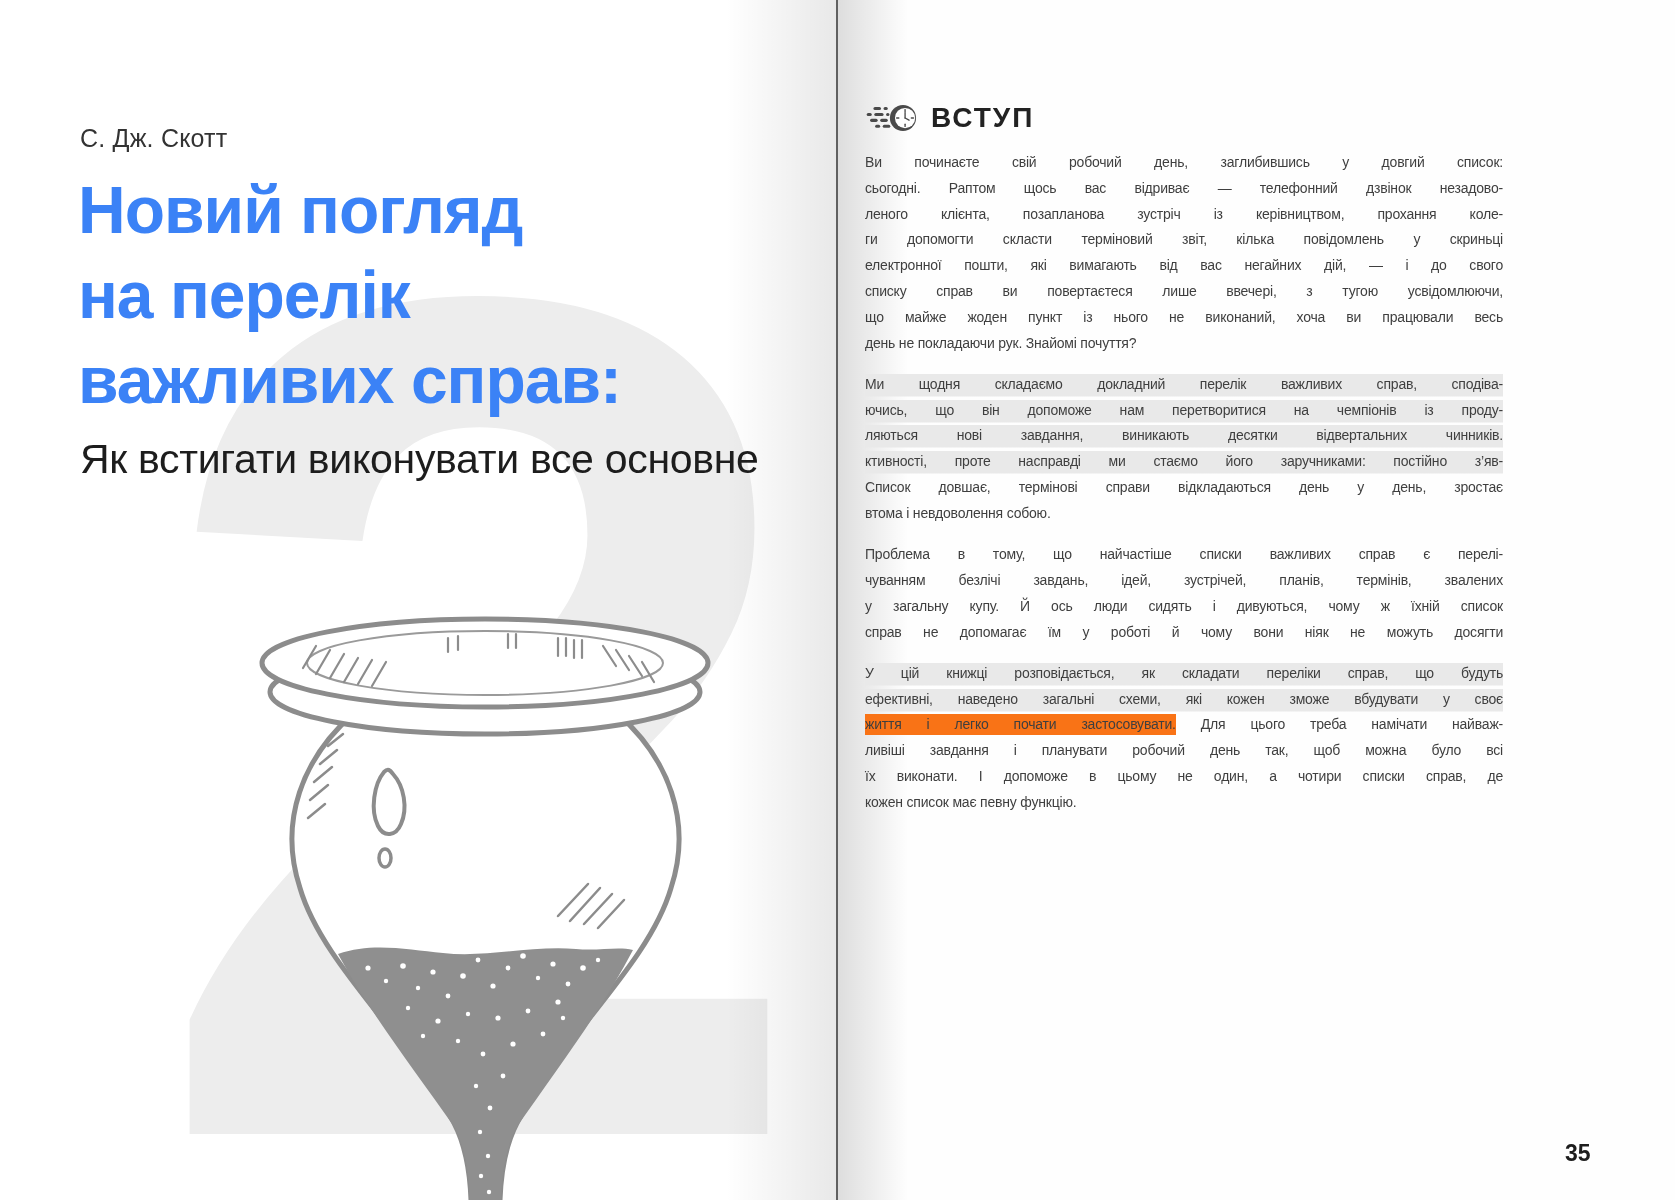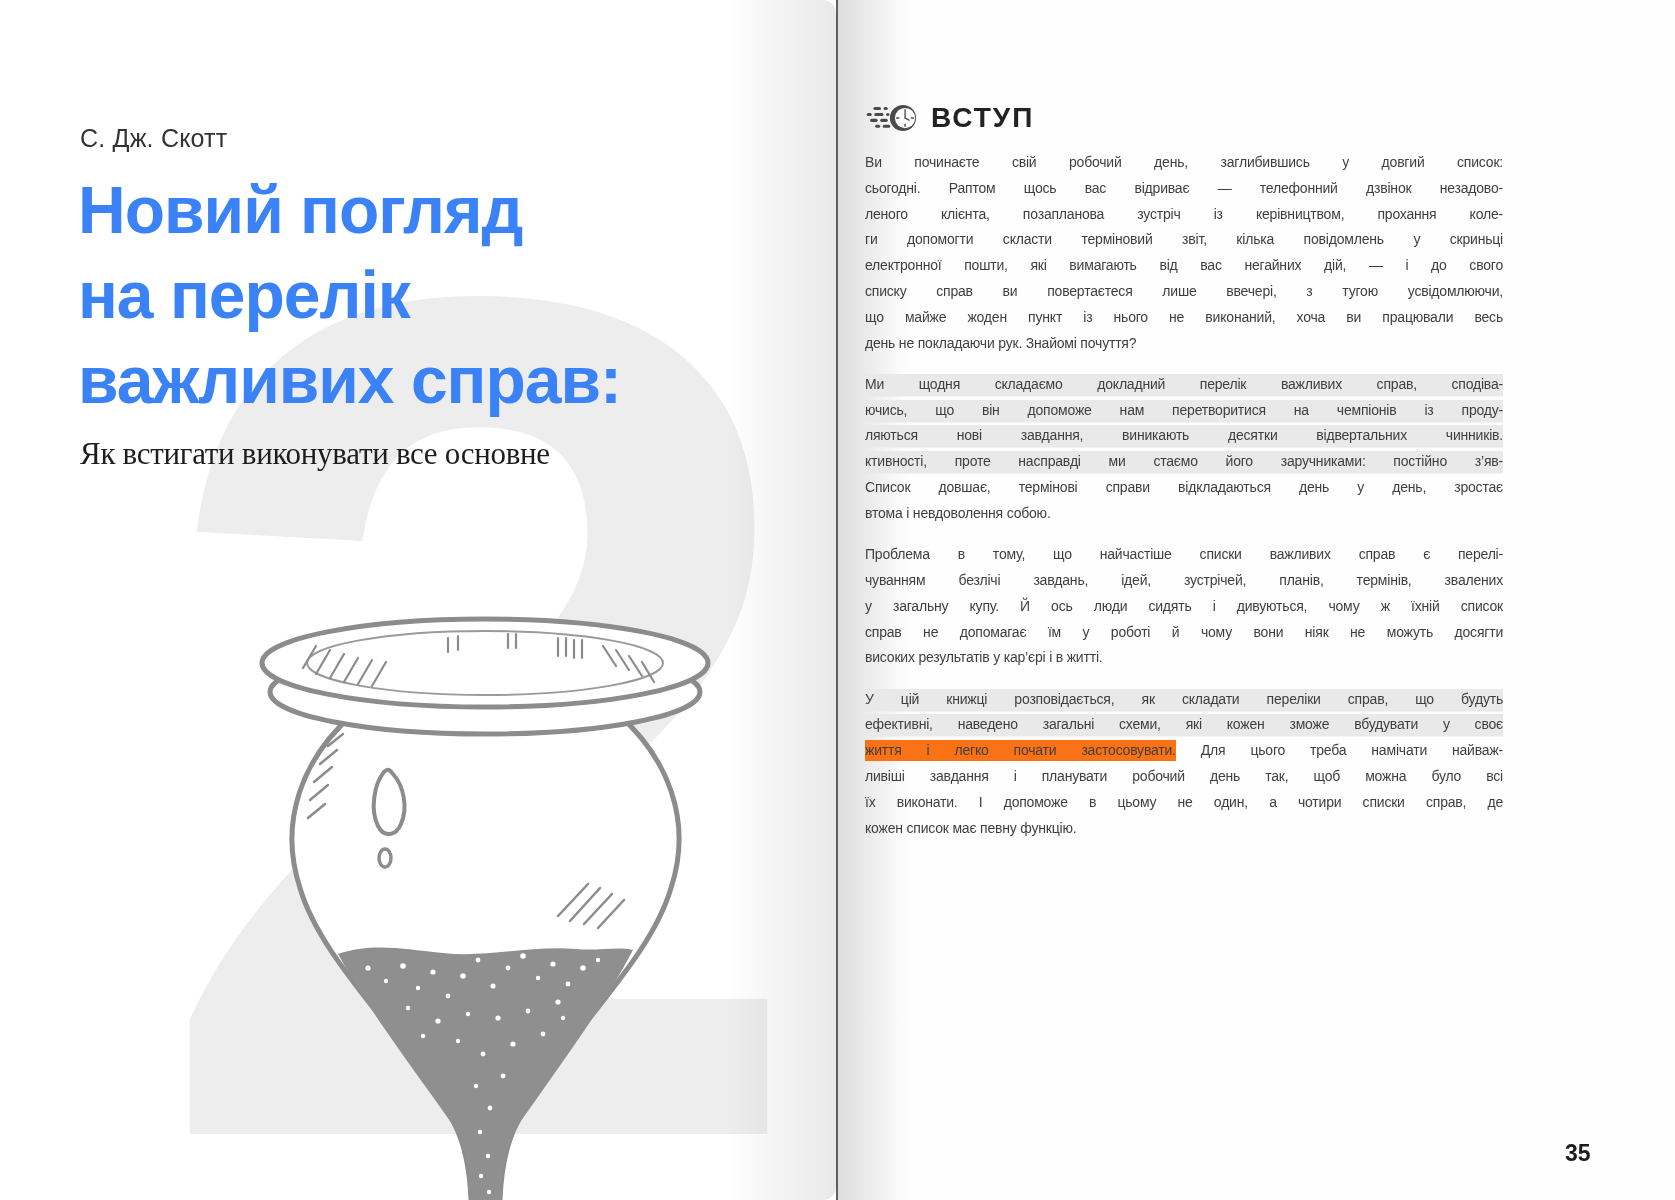--- a/index.html
+++ b/index.html
@@ -1,32 +1,32 @@
 <!DOCTYPE html>
 <html><head>
 <meta charset="utf-8">
 <style>
   html,body{margin:0;padding:0;background:#ffffff;}
   .spread{
     position:relative;width:1675px;height:1200px;background:#ffffff;
     overflow:hidden;font-family:"Liberation Sans",sans-serif;
   }
   
-  .page-left{position:absolute;left:0;top:0;width:836px;height:1200px;background:#ffffff;overflow:hidden;border-radius:13px;}
+  .page-left{position:absolute;left:0;top:0;width:836px;height:1200px;background:#ffffff;overflow:hidden;}
   .watermark{
     position:absolute;left:148px;top:118px;
     font-size:1200px;line-height:1;font-weight:700;color:#ededed;
     font-family:"Liberation Sans",sans-serif;user-select:none;
   }
   .gutter-left{position:absolute;right:0;top:0;width:110px;height:100%;
     background:linear-gradient(to right, rgba(0,0,0,0) 0%, rgba(0,0,0,0.09) 100%);}
   .author{position:absolute;left:80px;top:124px;font-size:25px;color:#333333;letter-spacing:0.2px;}
   .book-title{position:absolute;left:78px;top:168px;color:#3b82f6;font-weight:700;
     font-size:66px;line-height:85px;letter-spacing:-1px;}
-  .subtitle{position:absolute;left:80px;top:436px;font-size:31px;color:#1d1d1d;letter-spacing:-0.3px;font-family:Liberation Serif, serif;}
+  .subtitle{position:absolute;left:80px;top:436px;font-size:41px;color:#1d1d1d;letter-spacing:-0.3px;}
   .hourglass{position:absolute;left:258px;top:616px;}
   
   .divider{position:absolute;left:836px;top:0;width:2px;height:1200px;background:#606060;}
   
   .page-right{position:absolute;left:838px;top:0;width:997px;height:1200px;background:#fefefe;overflow:hidden;}
   .gutter-right{position:absolute;left:0;top:0;width:70px;height:100%;
     background:linear-gradient(to right, rgba(0,0,0,0.13) 0%, rgba(0,0,0,0) 100%);}
   .chapter-header{position:absolute;left:27px;top:100px;display:flex;align-items:center;}
   .chapter-header .icon{width:54px;height:36px;margin-right:12px;}
   .chapter-title{font-size:28px;font-weight:700;color:#222222;letter-spacing:2px;}
@@ -194,21 +194,20 @@
           <div class="line hl"><span>ляються нові завдання, виникають десятки відвертальних чинників.</span></div>
           <div class="line hl"><span>ктивності, проте насправді ми стаємо його заручниками: постійно з’яв-</span></div>
           <div class="line"><span>Список довшає, термінові справи відкладаються день у день, зростає</span></div>
           <div class="line last"><span>втома і невдоволення собою.</span></div>
         </div>
         <div class="para">
           <div class="line"><span>Проблема в тому, що найчастіше списки важливих справ є перелі-</span></div>
           <div class="line"><span>чуванням безлічі завдань, ідей, зустрічей, планів, термінів, звалених</span></div>
           <div class="line"><span>у загальну купу. Й ось люди сидять і дивуються, чому ж їхній список</span></div>
           <div class="line"><span>справ не допомагає їм у роботі й чому вони ніяк не можуть досягти</span></div>
-          <div class="line last"><span>високих результатів у кар’єрі і в житті.</span></div>
         </div>
         <div class="para">
           <div class="line hl"><span>У цій книжці розповідається, як складати переліки справ, що будуть</span></div>
           <div class="line hl"><span>ефективні, наведено загальні схеми, які кожен зможе вбудувати у своє</span></div>
           <div class="line"><span class="hl-part">життя і легко почати застосовувати.</span><span> Для цього треба намічати найваж-</span></div>
           <div class="line"><span>ливіші завдання і планувати робочий день так, щоб можна було всі</span></div>
           <div class="line"><span>їх виконати. І допоможе в цьому не один, а чотири списки справ, де</span></div>
           <div class="line last"><span>кожен список має певну функцію.</span></div>
         </div>
       </div>

